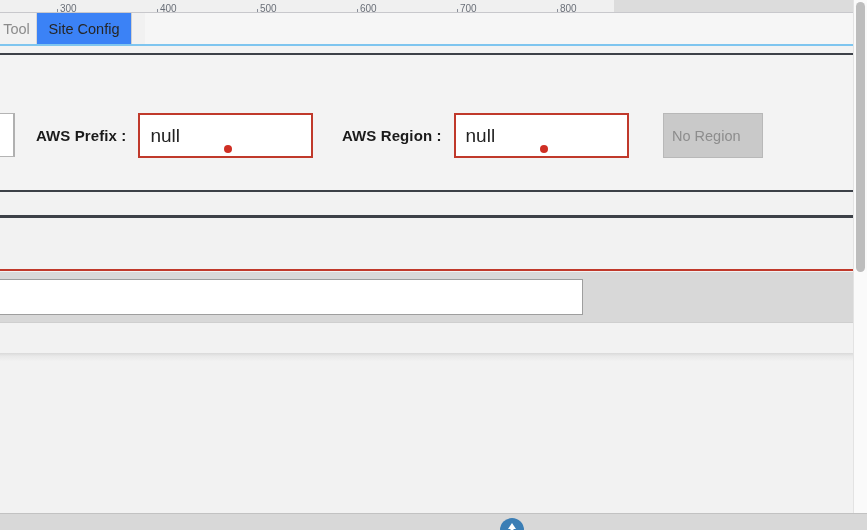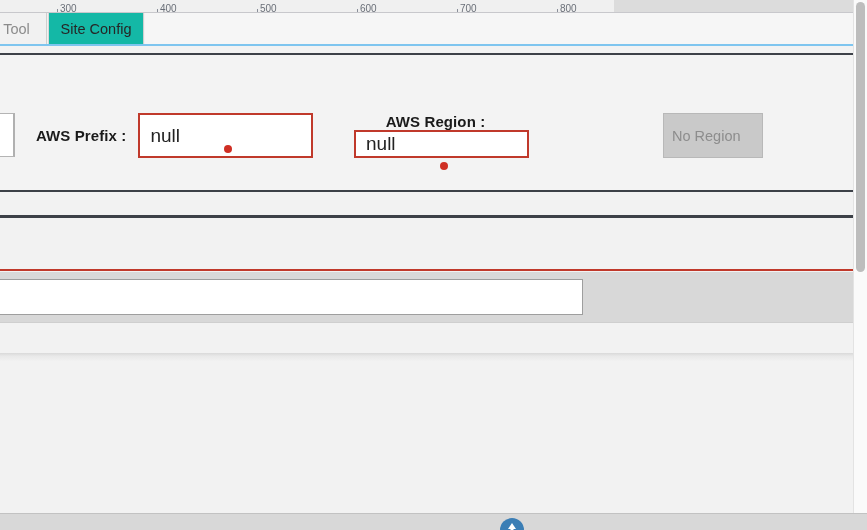--- a/index.html
+++ b/index.html
@@ -93,24 +93,24 @@
   }
   .tab.inactive {
     left: -30px;
     width: 77px;
     color: #8b8b8b;
     background: #f1f1f1;
     border-right: 1px solid #cfcfcf;
     padding-left: 6px;
   }
   .tab.active {
-    left: 48px;
+    left: 36px;
     width: 96px;
     color: #262626;
-    background: #14b8a6;
+    background: #3b82f6;
     border-left: 1px solid #d8d8d8;
     border-right: 1px solid #cfcfcf;
   }
   .tabbar-rest {
     position: absolute;
     left: 145px;
     top: 0;
     right: 0;
     height: 32px;
     background: #f6f6f6;
@@ -453,21 +453,21 @@
     <div class="field-left-partial"></div>
 
     <div class="field-group" style="left:36px; top:58px; height:45px;text-align:center;">
       <span class="field-label">AWS Prefix :</span>
       <div class="text-input" style="width:175px; margin-left:12px;">
         <span>null</span>
         <span class="red-dot" style="left:84px; top:30px;"></span>
       </div>
     </div>
 
-    <div class="field-group" style="left:342px; top:58px; height:45px;flex-direction:column;">
+    <div class="field-group" style="left:342px; top:58px; height:45px;">
       <span class="field-label">AWS Region :</span>
       <div class="text-input" style="width:175px; margin-left:12px;">
         <span>null</span>
         <span class="red-dot" style="left:84px; top:30px;"></span>
       </div>
     </div>
 
     <div class="field-group" style="left:657px; top:58px; height:45px;">
       <div class="select-disabled" style="width:100px; margin-left:6px;">
         <span>No Region</span>

